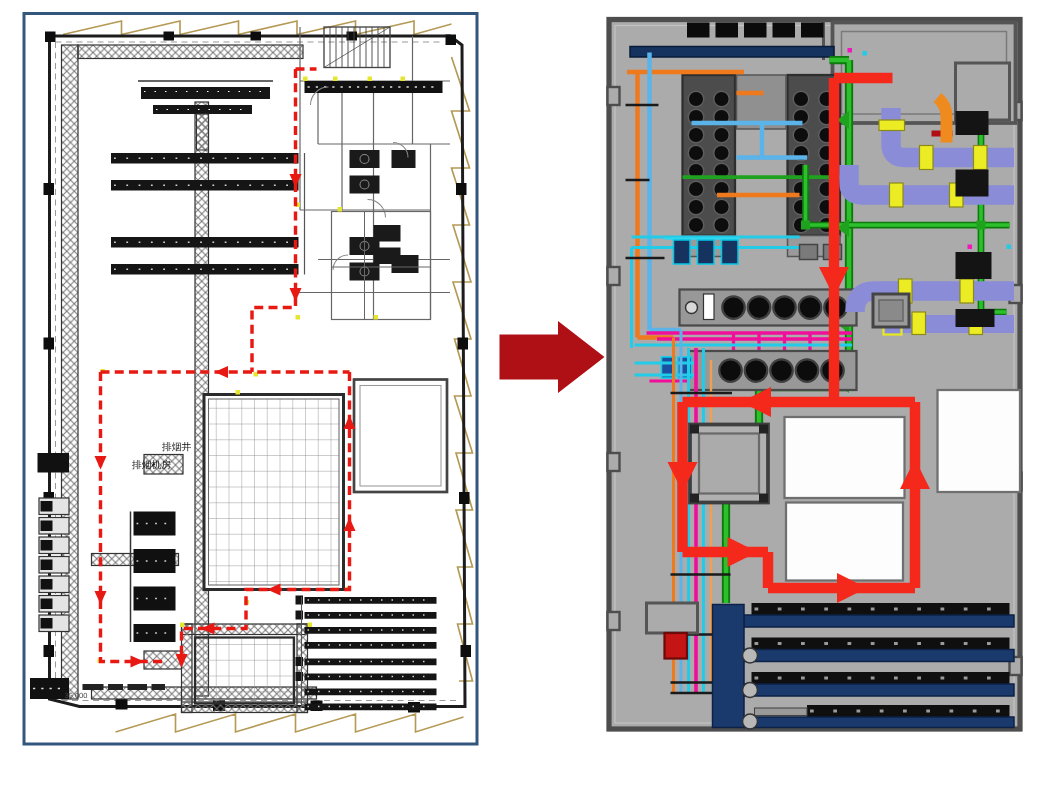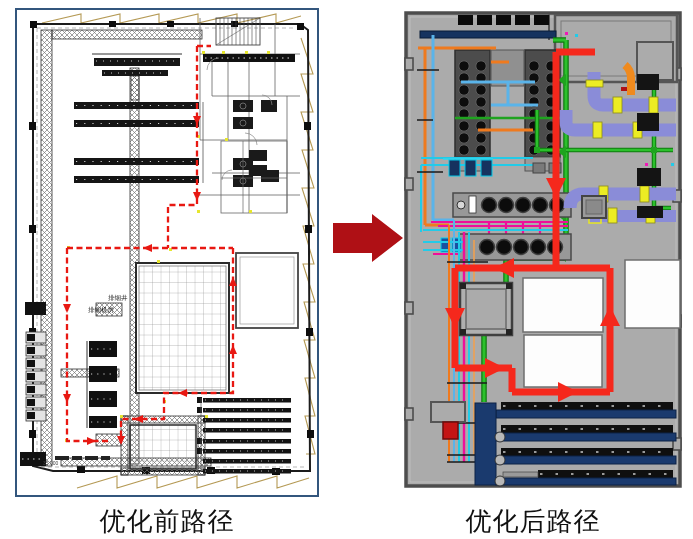--- a/index.html
+++ b/index.html
@@ -480,15 +480,13 @@
           <polygon points="111,248 111,268 91,258"></polygon>
           <polygon points="42,298 62,298 52,318"></polygon>
           <polygon points="82,348 82,368 102,358"></polygon>
           <polygon points="155,372 155,392 175,382"></polygon>
           <polygon points="197,316 217,316 207,296"></polygon>
         </g>
       </g>
     </svg>
   </figure>
 
-  <div class="caption caption-left">优化前路径</div>
-  <div class="caption caption-right">优化后路径</div>
 </div>
 
 </body></html>

